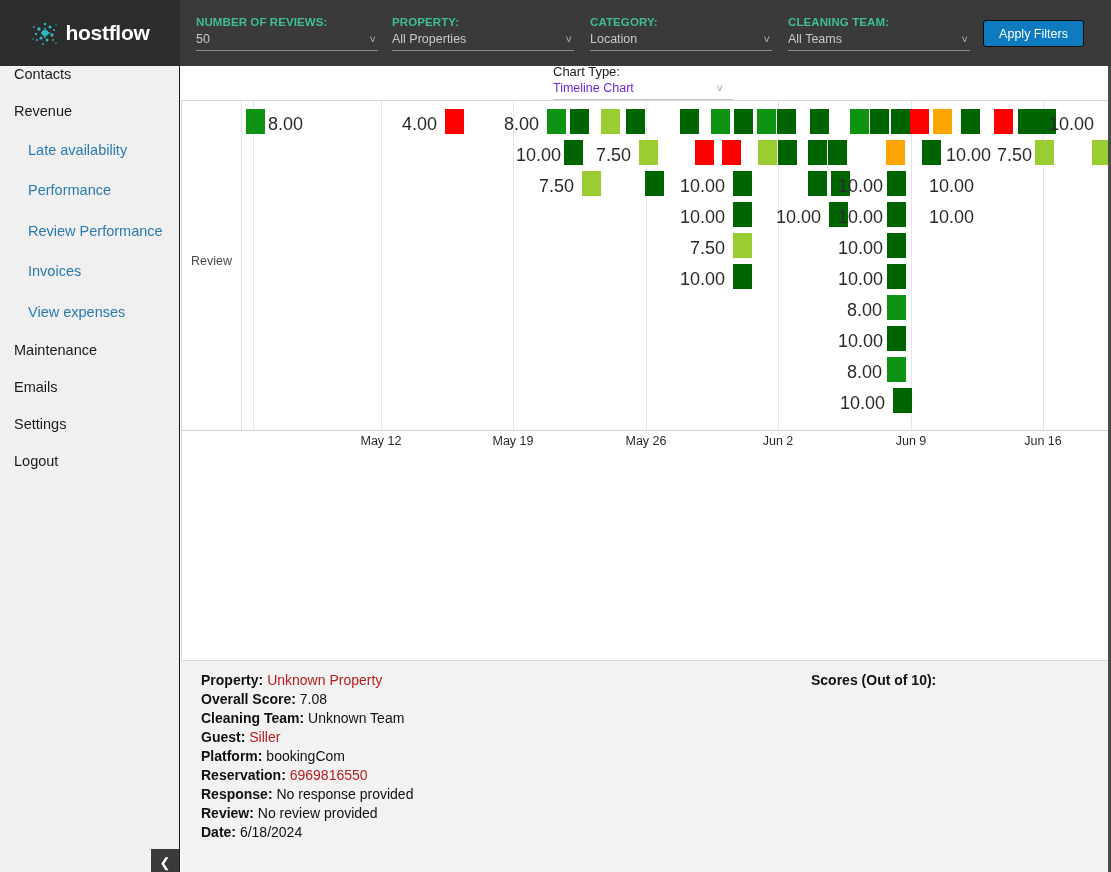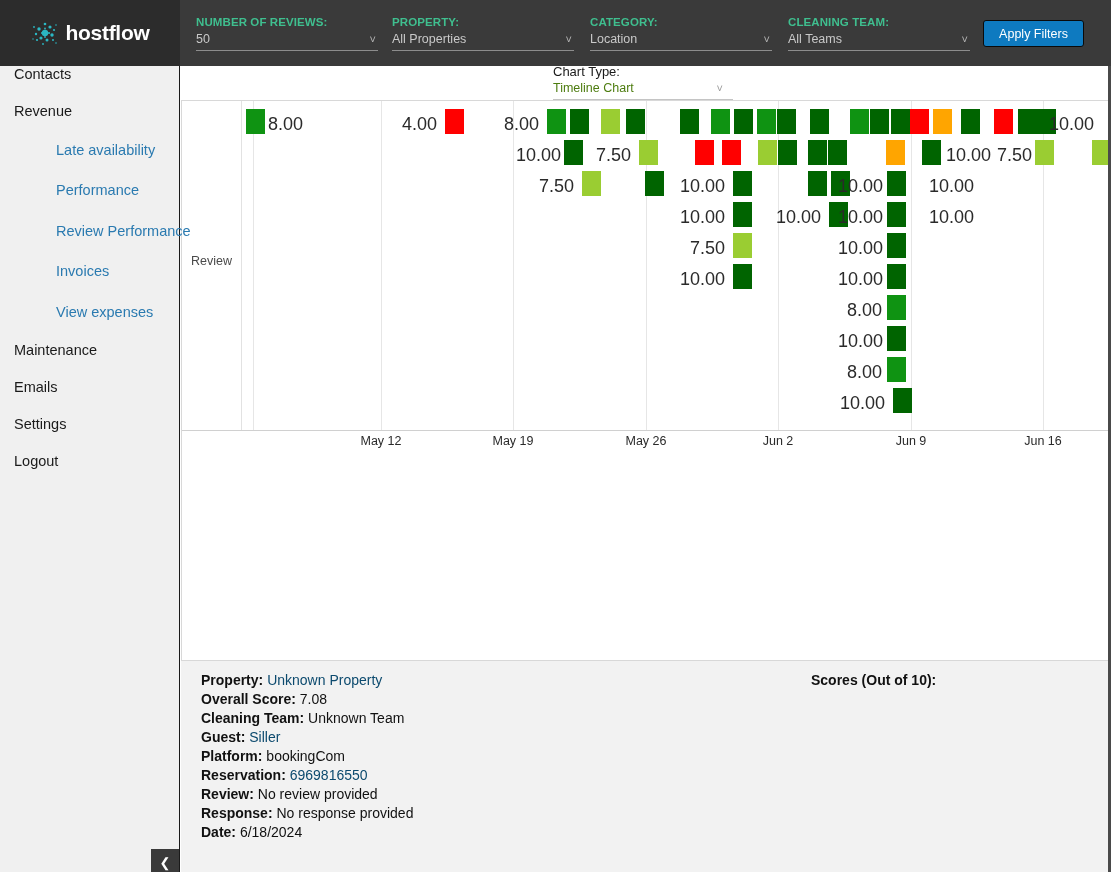--- a/index.html
+++ b/index.html
@@ -73,21 +73,21 @@
     width: 180px; height: 806px;
     background: #f0f0f0;
     border-right: 1px solid #1a1a1a;
     z-index: 10;
   }
   .nav-item {
     position: absolute; left: 14px;
     font-size: 14.5px; color: #1a1a1a;
     white-space: nowrap;
   }
-  .nav-item.sub { left: 28px; color: #2a7ab0; margin-left: 28px; }
+  .nav-item.sub { left: 28px; color: #2a7ab0; }
 
   #collapse-btn {
     position: absolute; left: 151px; top: 783px;
     width: 28px; height: 26px;
     background: #3a3a3a; color: #ffffff;
     display: flex; align-items: center; justify-content: center;
     font-size: 13px; cursor: pointer;
   }
 
   
@@ -97,21 +97,21 @@
   }
   #chart-type-label {
     font-size: 13px; color: #1a1a1a; display: block; height: 16px;
   }
   #chart-type-sel {
     position: relative; margin-top: 1px; height: 19px;
     border-bottom: 1px solid #c4c4c4;
   }
   #chart-type-sel .cval {
     position: absolute; left: 0; top: 0;
-    color: #4d7c0f; font-size: 12.5px;
+    color: #6d28d9; font-size: 12.5px;
   }
   #chart-type-sel .chev {
     position: absolute; right: 10px; top: 1px;
     color: #9a9a9a; font-size: 11px;
   }
 
   #chart-panel {
     position: absolute; left: 181px; top: 100px;
     width: 930px; height: 560px;
     background: #ffffff;
@@ -170,21 +170,21 @@
     width: 930px; height: 212px;
     background: #f2f2f2;
     border-top: 1px solid #d8d8d8;
   }
   #detail-left {
     position: absolute; left: 20px; top: 10px;
     font-size: 14px; color: #111111; line-height: 19px;
   }
   #detail-left .row { white-space: nowrap; }
   #detail-left .k { font-weight: bold; }
-  #detail-left .lnk { color: #0c4a6e; }
+  #detail-left .lnk { color: #b91c1c; }
   #detail-right {
     position: absolute; left: 630px; top: 11px;
     font-size: 14px; color: #111111;
   }
   #scores-title { font-weight: bold; margin-bottom: 4px; }
   #scores-list { list-style: disc; margin: 0; padding-left: 22px; line-height: 19px; }
   #scores-list li { white-space: nowrap; }
 
   
   #edge {
@@ -393,22 +393,22 @@
 </div>
 
 <div id="detail">
   <div id="detail-left">
       <div class="row"><span class="k">Property: </span><span class="lnk">Unknown Property</span></div>
       <div class="row"><span class="k">Overall Score: </span><span class="">7.08</span></div>
       <div class="row"><span class="k">Cleaning Team: </span><span class="">Unknown Team</span></div>
       <div class="row"><span class="k">Guest: </span><span class="lnk">Siller</span></div>
       <div class="row"><span class="k">Platform: </span><span class="">bookingCom</span></div>
       <div class="row"><span class="k">Reservation: </span><span class="lnk">6969816550</span></div>
+      <div class="row"><span class="k">Response: </span><span class="">No response provided</span></div>
       <div class="row"><span class="k">Review: </span><span class="">No review provided</span></div>
-      <div class="row"><span class="k">Response: </span><span class="">No response provided</span></div>
       <div class="row"><span class="k">Date: </span><span class="">6/18/2024</span></div>
     </div>
   <div id="detail-right">
     <div id="scores-title">Scores (Out of 10):</div>
   </div>
 </div>
 
 <div id="edge"></div>
 
 </body></html>

